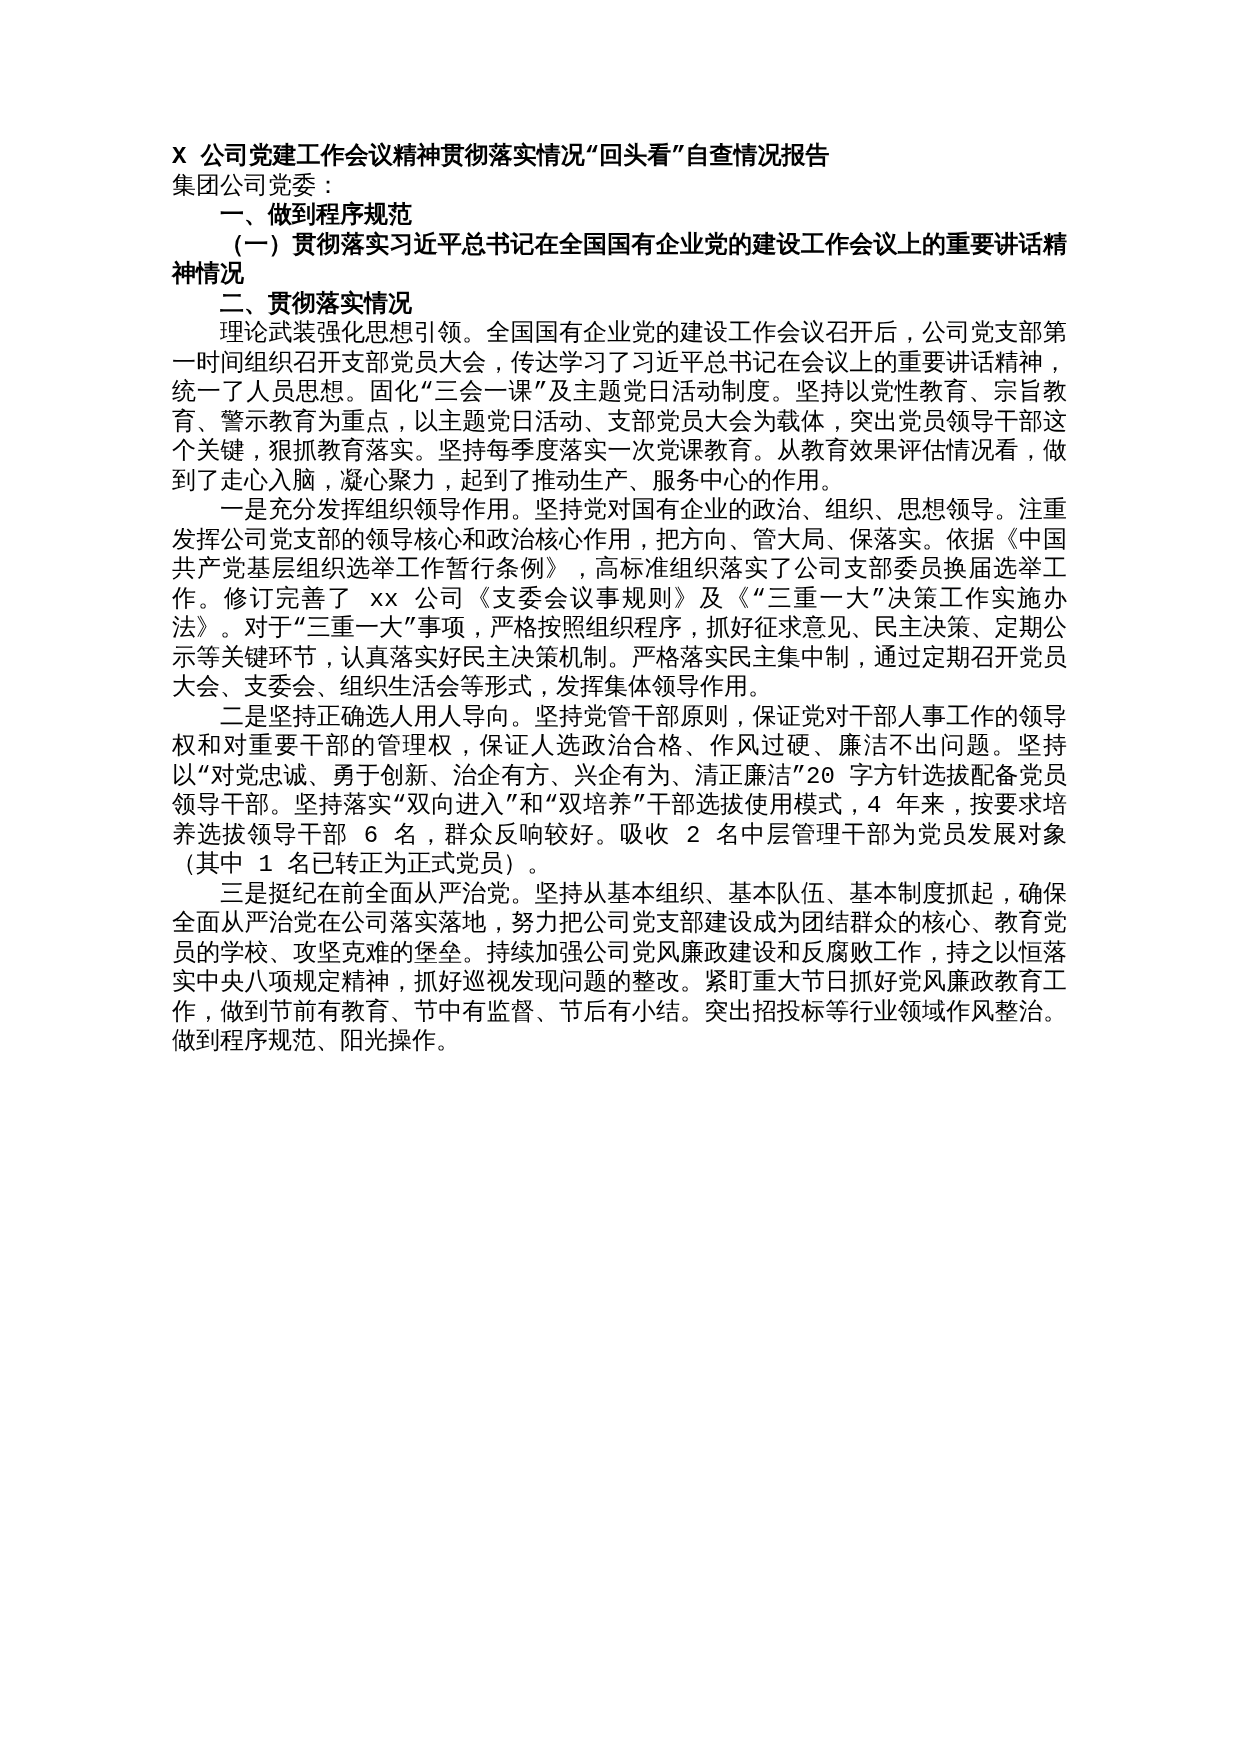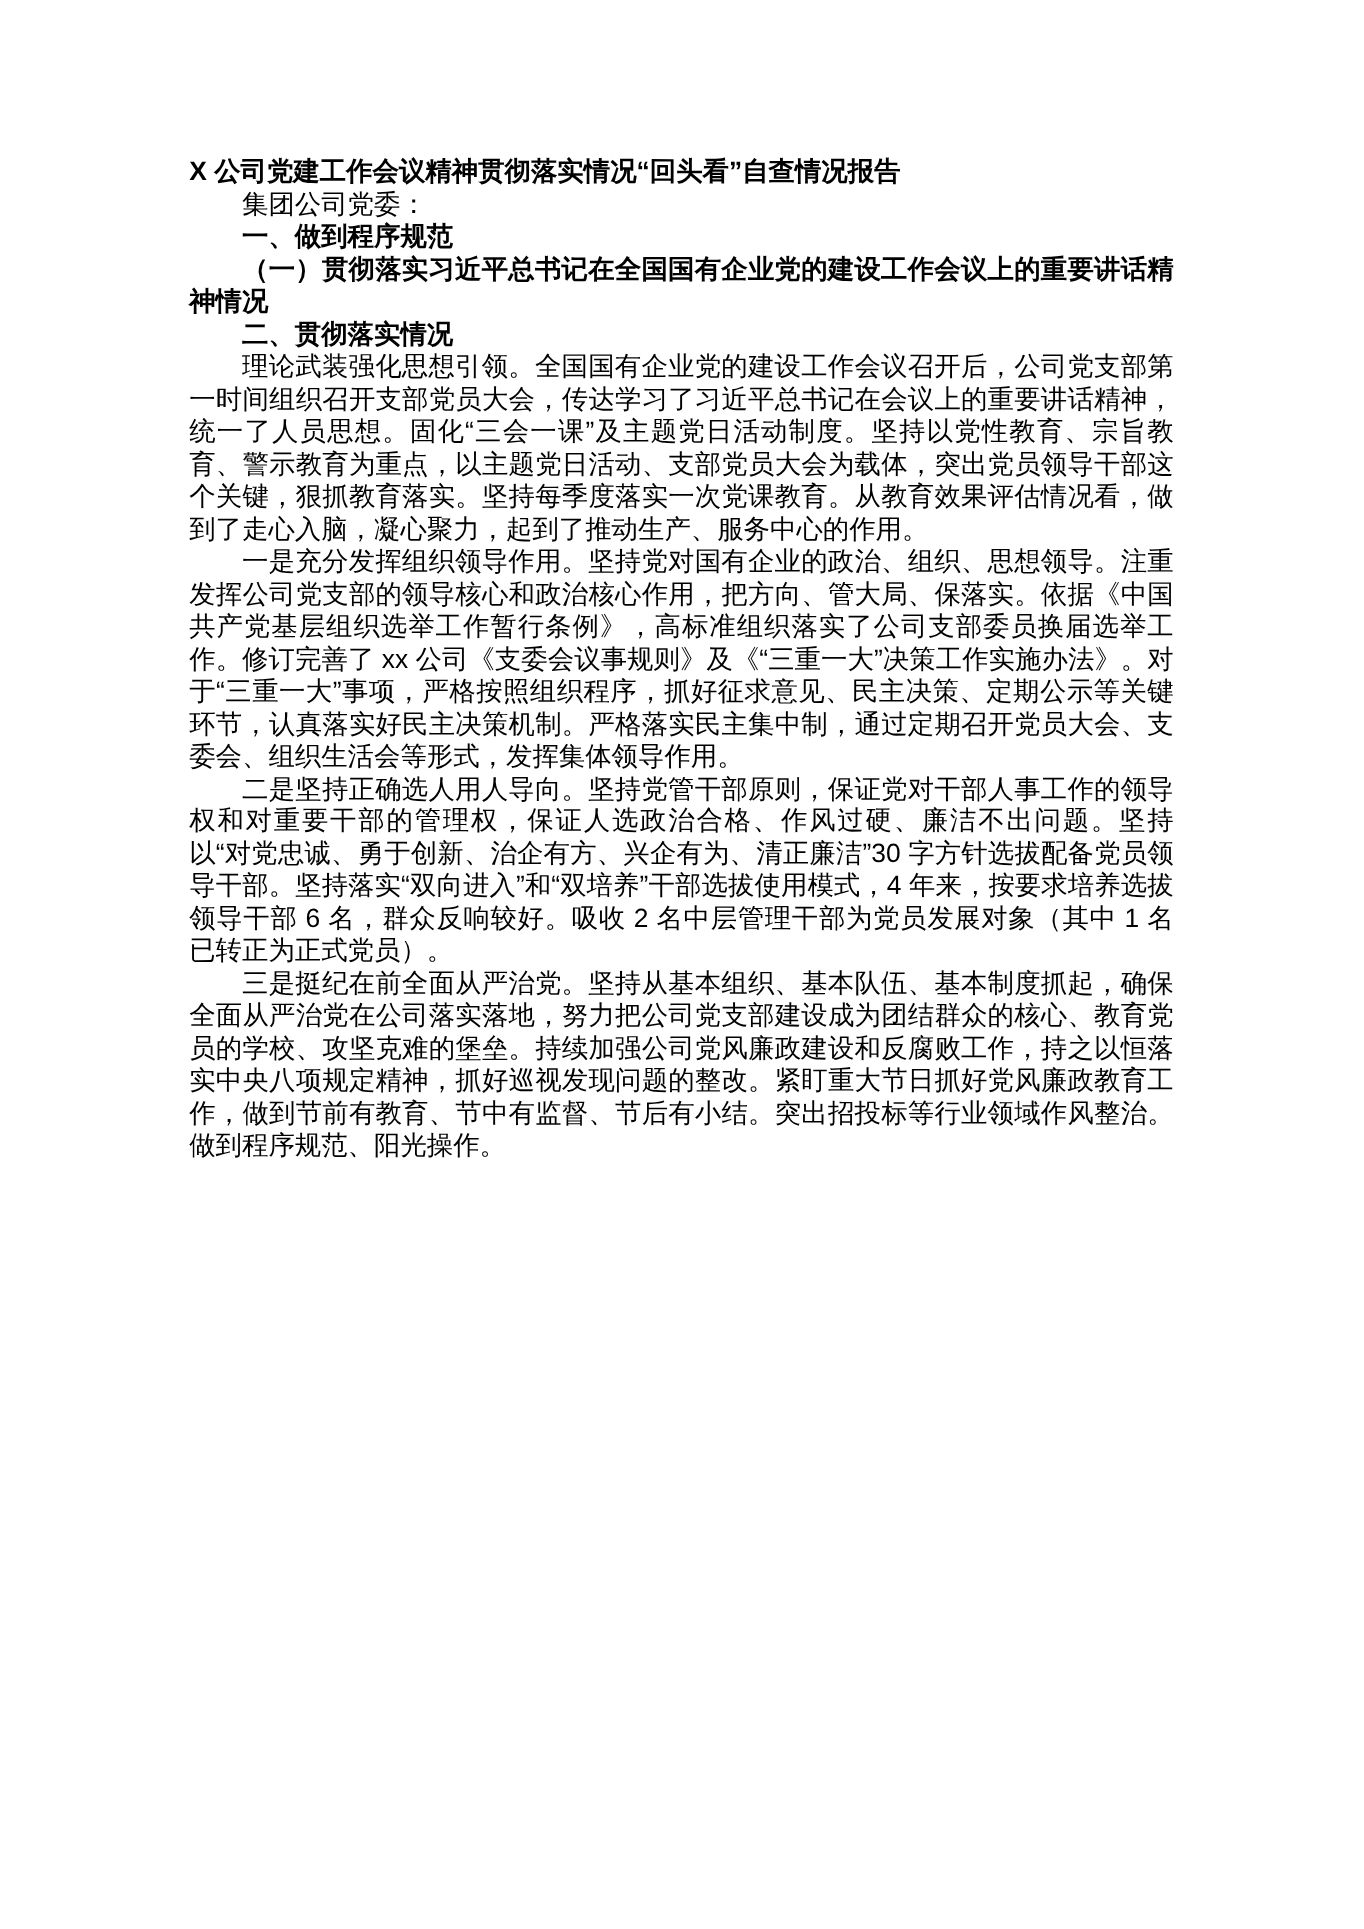--- a/index.html
+++ b/index.html
@@ -4,34 +4,33 @@
 <style>
   * { margin: 0; padding: 0; box-sizing: border-box; }
   html, body { background: #ffffff; }
   .page {
     position: relative;
     width: 1240px;
     height: 1754px;
     margin: 0 auto;
     background: #ffffff;
     padding: 142px 173px 40px 172px;
-    font-family: Liberation Sans, sans-serif;
+    font-family: Liberation Mono, monospace;
     font-size: 24px;
     line-height: 29.5px;
     color: #000000;
     overflow: hidden;
   }
   .doc-title {
     font-weight: bold;
     text-indent: 0;
   }
   .plain {
     text-indent: 0;
     text-align: justify;
-    margin-left: 48px;
   }
   .para {
     text-indent: 2em;
     text-align: justify;
   }
   .section-heading {
     font-weight: bold;
     text-indent: 2em;
     text-align: justify;
   }
@@ -40,15 +39,15 @@
 <body>
 
 <div class="page">
   <p class="doc-title">X 公司党建工作会议精神贯彻落实情况“回头看”自查情况报告</p>
   <p class="plain">集团公司党委：</p>
   <p class="section-heading">一、做到程序规范</p>
   <p class="section-heading">（一）贯彻落实习近平总书记在全国国有企业党的建设工作会议上的重要讲话精神情况</p>
   <p class="section-heading">二、贯彻落实情况</p>
   <p class="para">理论武装强化思想引领。全国国有企业党的建设工作会议召开后，公司党支部第一时间组织召开支部党员大会，传达学习了习近平总书记在会议上的重要讲话精神，统一了人员思想。固化“三会一课”及主题党日活动制度。坚持以党性教育、宗旨教育、警示教育为重点，以主题党日活动、支部党员大会为载体，突出党员领导干部这个关键，狠抓教育落实。坚持每季度落实一次党课教育。从教育效果评估情况看，做到了走心入脑，凝心聚力，起到了推动生产、服务中心的作用。</p>
   <p class="para">一是充分发挥组织领导作用。坚持党对国有企业的政治、组织、思想领导。注重发挥公司党支部的领导核心和政治核心作用，把方向、管大局、保落实。依据《中国共产党基层组织选举工作暂行条例》，高标准组织落实了公司支部委员换届选举工作。修订完善了 xx 公司《支委会议事规则》及《“三重一大”决策工作实施办法》。对于“三重一大”事项，严格按照组织程序，抓好征求意见、民主决策、定期公示等关键环节，认真落实好民主决策机制。严格落实民主集中制，通过定期召开党员大会、支委会、组织生活会等形式，发挥集体领导作用。</p>
-  <p class="para">二是坚持正确选人用人导向。坚持党管干部原则，保证党对干部人事工作的领导权和对重要干部的管理权，保证人选政治合格、作风过硬、廉洁不出问题。坚持以“对党忠诚、勇于创新、治企有方、兴企有为、清正廉洁”30 字方针选拔配备党员领导干部。坚持落实“双向进入”和“双培养”干部选拔使用模式，4 年来，按要求培养选拔领导干部 6 名，群众反响较好。吸收 2 名中层管理干部为党员发展对象（其中 1 名已转正为正式党员）。</p>
+  <p class="para">二是坚持正确选人用人导向。坚持党管干部原则，保证党对干部人事工作的领导权和对重要干部的管理权，保证人选政治合格、作风过硬、廉洁不出问题。坚持以“对党忠诚、勇于创新、治企有方、兴企有为、清正廉洁”20 字方针选拔配备党员领导干部。坚持落实“双向进入”和“双培养”干部选拔使用模式，4 年来，按要求培养选拔领导干部 6 名，群众反响较好。吸收 2 名中层管理干部为党员发展对象（其中 1 名已转正为正式党员）。</p>
   <p class="para">三是挺纪在前全面从严治党。坚持从基本组织、基本队伍、基本制度抓起，确保全面从严治党在公司落实落地，努力把公司党支部建设成为团结群众的核心、教育党员的学校、攻坚克难的堡垒。持续加强公司党风廉政建设和反腐败工作，持之以恒落实中央八项规定精神，抓好巡视发现问题的整改。紧盯重大节日抓好党风廉政教育工作，做到节前有教育、节中有监督、节后有小结。突出招投标等行业领域作风整治。做到程序规范、阳光操作。</p>
 </div>
 
 </body></html>

